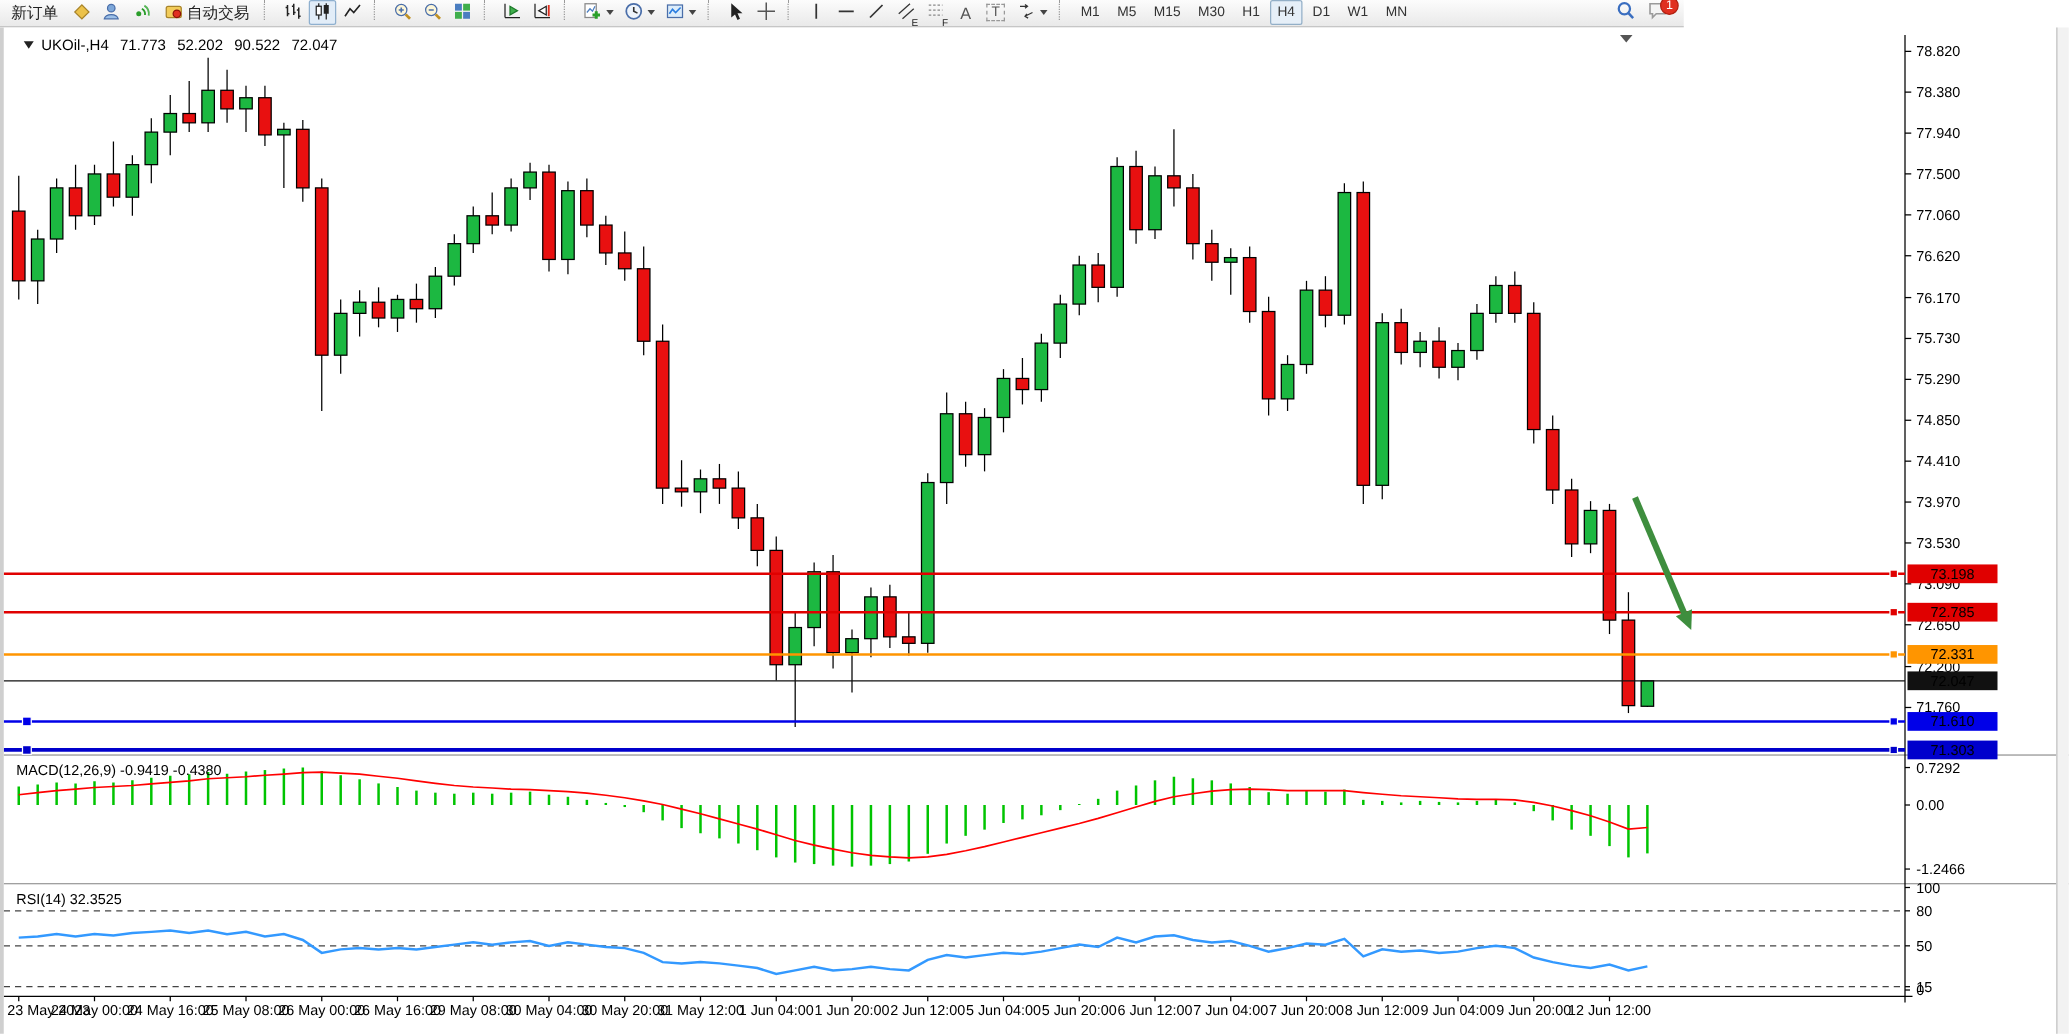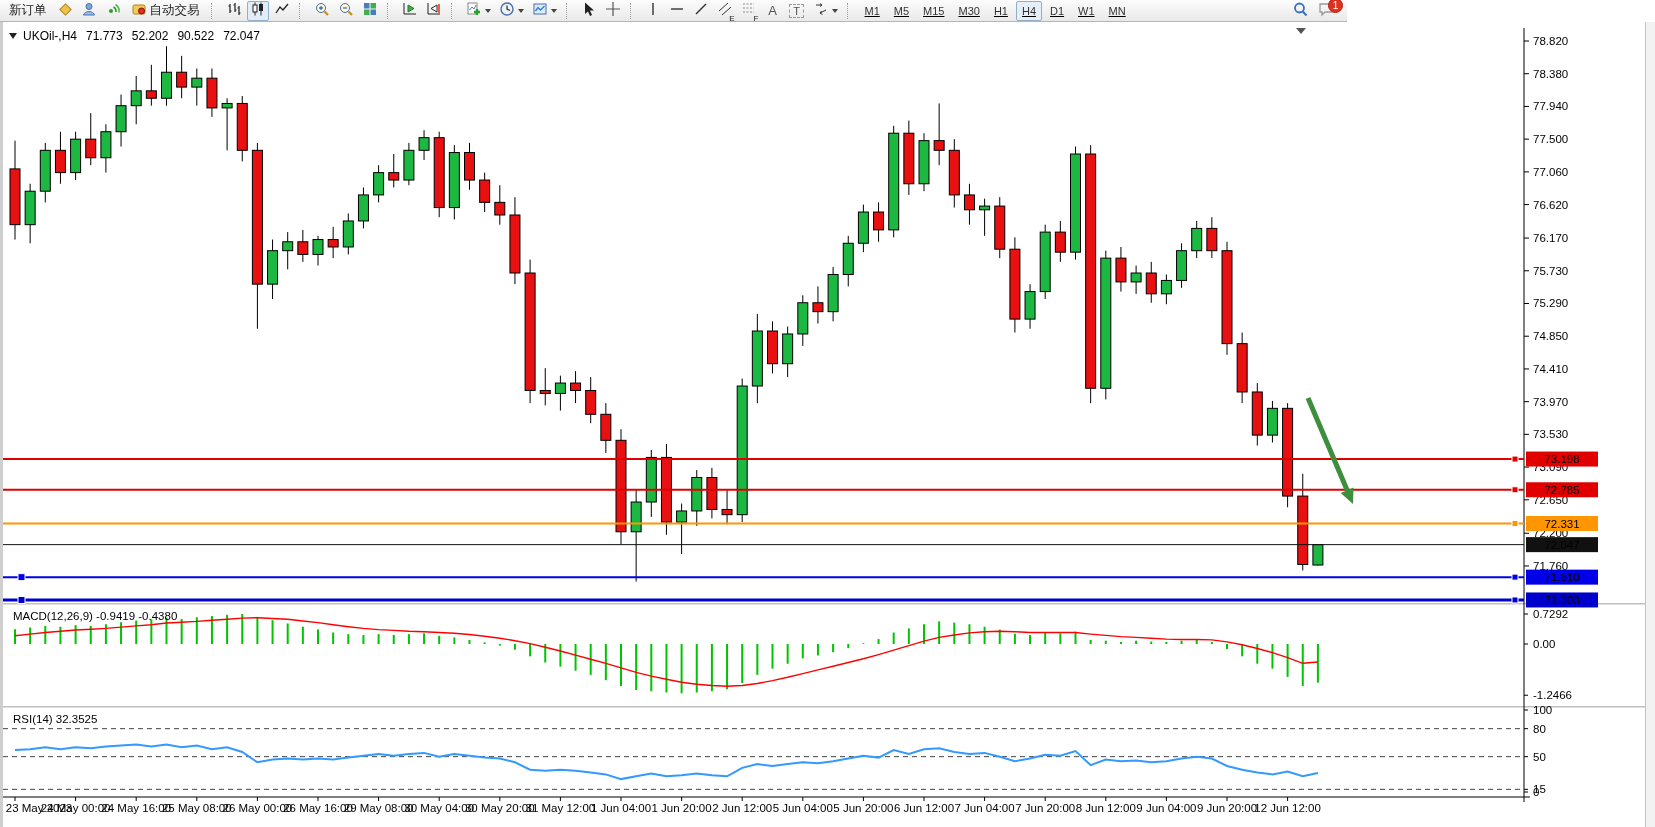--- a/index.html
+++ b/index.html
@@ -1,40 +1,40 @@
 <!DOCTYPE html>
 <html><head>
 <meta charset="utf-8">
 <style>
   html,body{margin:0;padding:0;width:1655px;height:827px;overflow:hidden;
     font-family:"Liberation Sans",sans-serif;background:#fff;}
   
   .toolbar{position:absolute;left:0;top:0;width:1347px;height:22px;
     background:linear-gradient(#fcfcfc,#e9e9e9);border-bottom:1px solid #b5b5b5;
-    display:flex;align-items:center;padding:0 3px;box-sizing:border-box;}
+    display:flex;padding:0 3px;box-sizing:border-box;}
   .tbtn{height:20px;min-width:22px;display:flex;align-items:center;justify-content:center;
     border:1px solid transparent;border-radius:2px;margin:0 1px;font-size:12px;color:#222;
     padding:0 2px;box-sizing:border-box;cursor:default;}
   .tbtn.pressed{border-color:#8fb0cf;background:#e2edf8;}
   .txtbtn{font-size:12.5px;padding:0 4px;white-space:nowrap;}
   .sep{width:7px;height:16px;border-left:1px dotted #9a9a9a;margin:0 3px 0 5px;}
   .dd{width:0;height:0;border-left:3px solid transparent;border-right:3px solid transparent;
     border-top:4px solid #444;margin-left:3px;}
   .tf{font-size:11px;color:#333;padding:0 5px;height:18px;display:flex;align-items:center;
     border:1px solid transparent;border-radius:2px;margin:0 1px;}
   .tf.active{border-color:#93afc7;background:#e6eff8;}
   .spacer{flex:1;}
   .chatwrap{position:relative;margin-right:6px;}
   .badge{position:absolute;top:-4px;right:-6px;background:#e03020;color:#fff;font-size:10px;
     border-radius:8px;min-width:13px;height:13px;display:flex;align-items:center;justify-content:center;
     border:1px solid #b02010;}
   
   .chart-area{position:absolute;left:0;top:22px;width:1655px;height:805px;background:#fff;
     border-left:3px solid #cfcfcf;box-sizing:border-box;}
-  .chart-title{position:absolute;left:6px;top:7px;font-size:12px;color:#000;
+  .chart-title{position:absolute;left:16px;top:7px;font-size:12px;color:#000;
     display:flex;align-items:center;gap:4px;z-index:5;}
   .collapse-tri{width:0;height:0;border-left:4px solid transparent;border-right:4px solid transparent;
     border-top:6px solid #222;margin-right:2px;}
   .num{margin-left:5px;}
   #chart-svg{position:absolute;left:0;top:0;}
   svg text{font-family:"Liberation Sans",sans-serif;font-size:11.5px;fill:#000;}
   .scrollstrip{position:absolute;right:0;top:22px;width:9px;height:805px;background:#f2f2f2;
     border-left:1px solid #c2c2c2;}
 </style>
 </head>
@@ -254,21 +254,21 @@
     <span>
       <svg width="16" height="16">
           <path d="M3 4 L9 4 M7 2.5 L9 4 L7 5.5" stroke="#333" fill="none"></path>
           <path d="M13 9 L7 12 M8.5 10 L7 12 L9.5 13.5" stroke="#333" fill="none"></path>
         </svg>
     </span>
     <span class="dd"></span>
   </div>
 
   <div class="sep"></div>
-  <div id="tf-bar" style="display:flex;text-decoration:underline;">
+  <div id="tf-bar" style="display:flex;">
       <div class="tf">M1</div>
       <div class="tf">M5</div>
       <div class="tf">M15</div>
       <div class="tf">M30</div>
       <div class="tf">H1</div>
       <div class="tf active">H4</div>
       <div class="tf">D1</div>
       <div class="tf">W1</div>
       <div class="tf">MN</div>
     </div>

